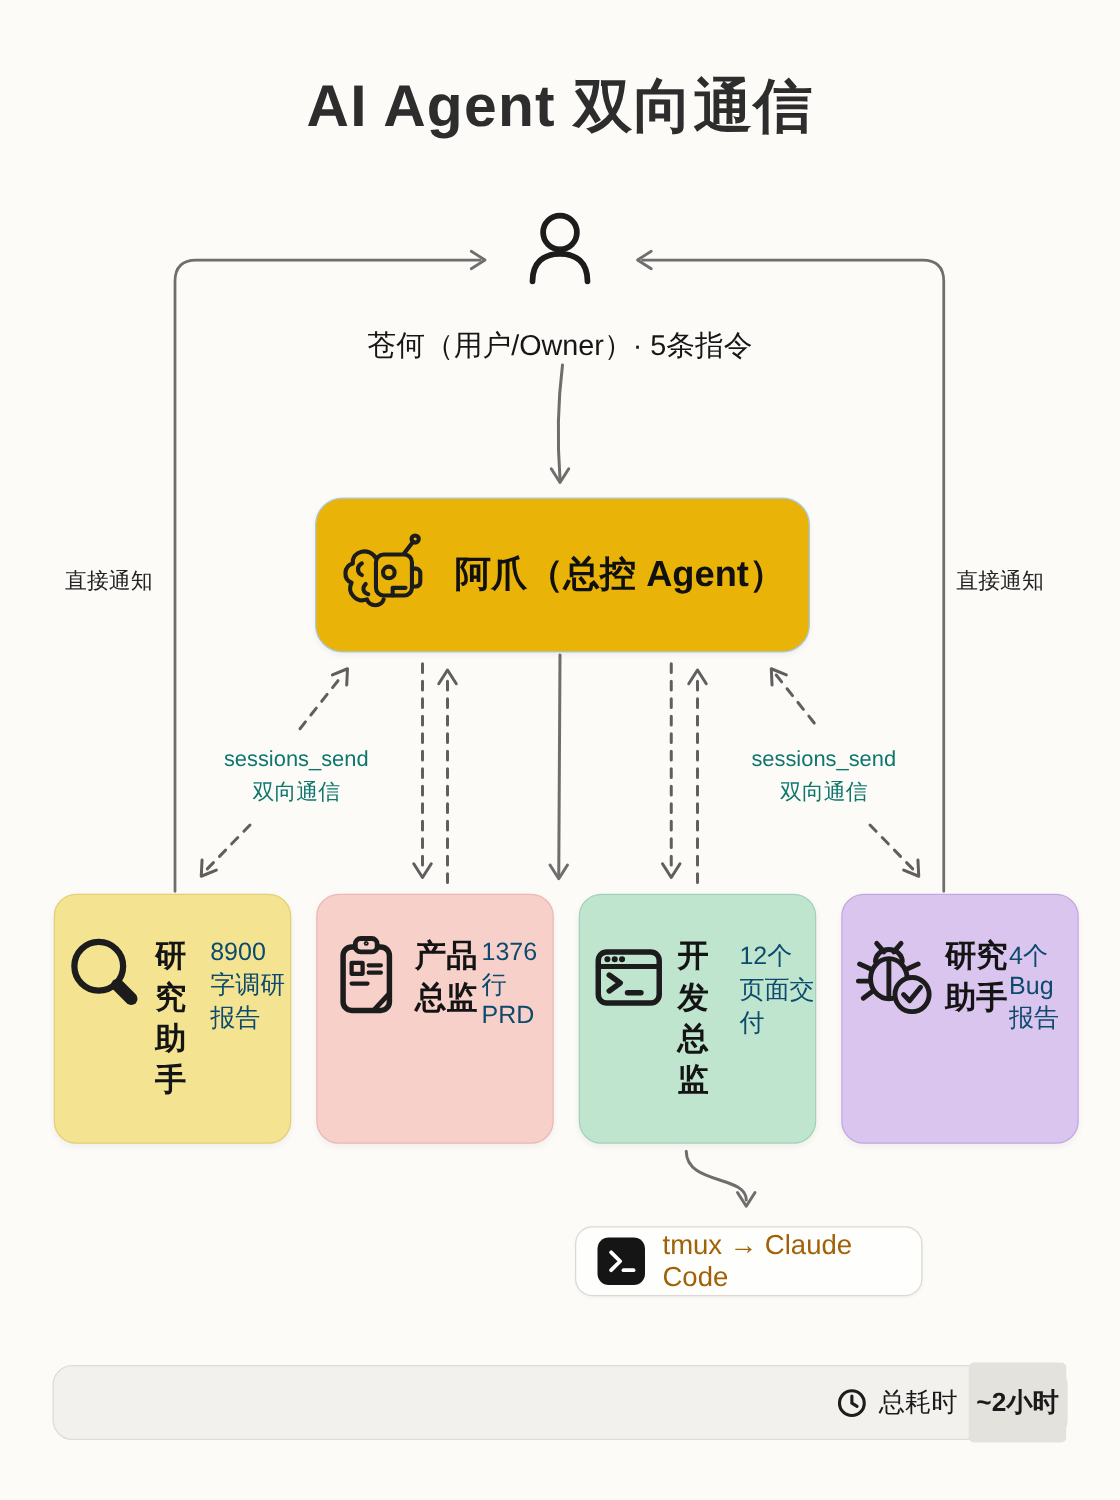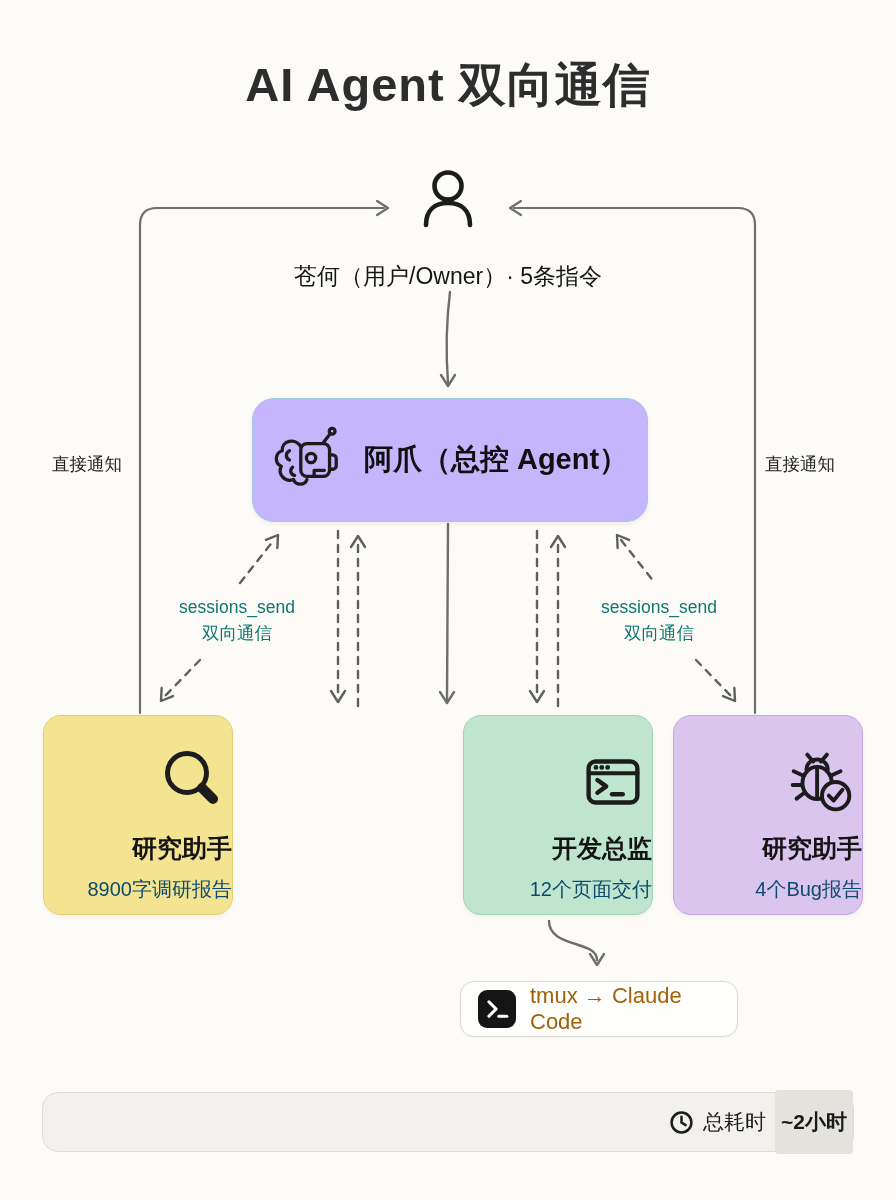--- a/index.html
+++ b/index.html
@@ -14,36 +14,36 @@
     font-size:47px; font-weight:800; color:#2d2d2d; letter-spacing:1px;
   }
   .connectors { position:absolute; inset:0; width:896px; height:1200px; z-index:0; }
   .person-icon { position:absolute; left:414px; top:168px; z-index:1; }
   .user-label {
     position:absolute; top:261px; left:0; width:896px; text-align:center;
     font-size:23px; font-weight:500; color:#161616;
   }
   .controller-box {
     position:absolute; left:252px; top:398px; width:396px; height:124px; z-index:1;
-    background:#c4b5fd; border:1.5px solid #A6C9E3; border-radius:22px;
+    background:#eab308; border:1.5px solid #A6C9E3; border-radius:22px;
     display:flex; align-items:center; justify-content:center; gap:18px;
     box-shadow:0 2px 5px rgba(0,0,0,0.06);
   }
   .controller-label { font-size:29px; font-weight:700; color:#101010; }
   .edge-label {
     position:absolute; font-size:17.5px; color:#242424; z-index:1; white-space:nowrap;
   }
   .session-label {
     position:absolute; width:170px; text-align:center; font-size:17.5px;
     line-height:26px; color:#0f766e; z-index:1;
   }
   .agent-box {
     position:absolute; top:715px; width:190px; height:200px; z-index:1;
     border-radius:18px; border:1.5px solid; box-shadow:0 2px 5px rgba(0,0,0,0.05);
-    display:flex; flex-direction:column; align-items:flex-end; padding-top:24px;
+    display:flex; flex-direction:row; align-items:flex-start; padding-top:24px;
   }
   .agent-0 { left:43px;  background:#F4E492; border-color:#E2D077; }
   .agent-1 { left:253px; background:#F8D0CA; border-color:#ECB8B1; }
   .agent-2 { left:463px; background:#BFE5CF; border-color:#A2D3B8; }
   .agent-3 { left:673px; background:#DAC5EF; border-color:#C4A7E2; }
   .agent-icon { height:84px; display:flex; align-items:center; justify-content:center; }
   .agent-name { margin-top:8px; font-size:25px; font-weight:700; color:#141414; }
   .agent-deliverable { margin-top:11px; font-size:20px; font-weight:500; color:#0c4a6e; }
   .handoff-box {
     position:absolute; left:460px; top:981px; width:278px; height:56px; z-index:1;
@@ -190,20 +190,34 @@
     <div class="agent-icon">
       <svg width="80" height="80" viewBox="0 0 80 80" fill="none" stroke="#1c1c1c" stroke-linecap="round">
         <circle cx="35" cy="31" r="19.5" stroke-width="5"></circle>
         <path d="M50 46 L61 57" stroke-width="10"></path>
       </svg>
     </div>
     <div class="agent-name">研究助手</div>
     <div class="agent-deliverable">8900字调研报告</div>
   </div>
 
+  <div class="agent-box agent-1">
+    <div class="agent-icon">
+      <svg width="78" height="78" viewBox="0 0 80 80" fill="none" stroke="#1c1c1c" stroke-linecap="round" stroke-linejoin="round">
+        <rect x="21" y="15" width="38" height="52" rx="7" stroke-width="4.5"></rect>
+        <rect x="31" y="8" width="18" height="11" rx="4.5" fill="#F8D0CA" stroke-width="4"></rect>
+        <circle cx="40" cy="12" r="0.8" stroke-width="2.5"></circle>
+        <rect x="28" y="28" width="9" height="9" stroke-width="3.5"></rect>
+        <path d="M42 30 H52 M42 36 H52 M28 45 H41" stroke-width="3.5"></path>
+        <path d="M59 53 L47 66" stroke-width="4"></path>
+      </svg>
+    </div>
+    <div class="agent-name">产品总监</div>
+    <div class="agent-deliverable">1376行PRD</div>
+  </div>
 
   <div class="agent-box agent-2">
     <div class="agent-icon">
       <svg width="78" height="78" viewBox="0 0 80 80" fill="none" stroke="#1c1c1c" stroke-linecap="round" stroke-linejoin="round">
         <rect x="15" y="19" width="50" height="42" rx="7" stroke-width="4.5"></rect>
         <path d="M15 31 H65" stroke-width="4"></path>
         <circle cx="22.5" cy="25" r="1.2" stroke-width="2.6"></circle>
         <circle cx="28.5" cy="25" r="1.2" stroke-width="2.6"></circle>
         <circle cx="34.5" cy="25" r="1.2" stroke-width="2.6"></circle>
         <path d="M24 38 L33 44.5 L24 51" stroke-width="4.5"></path>

